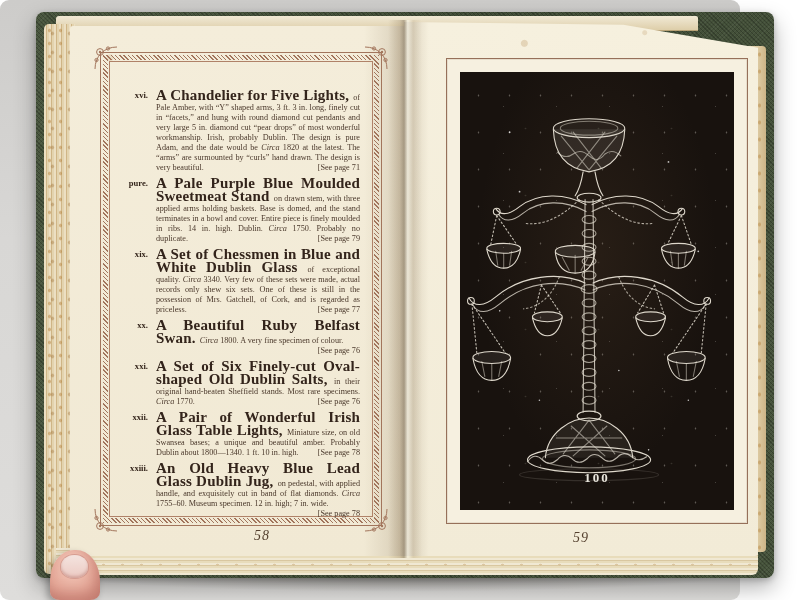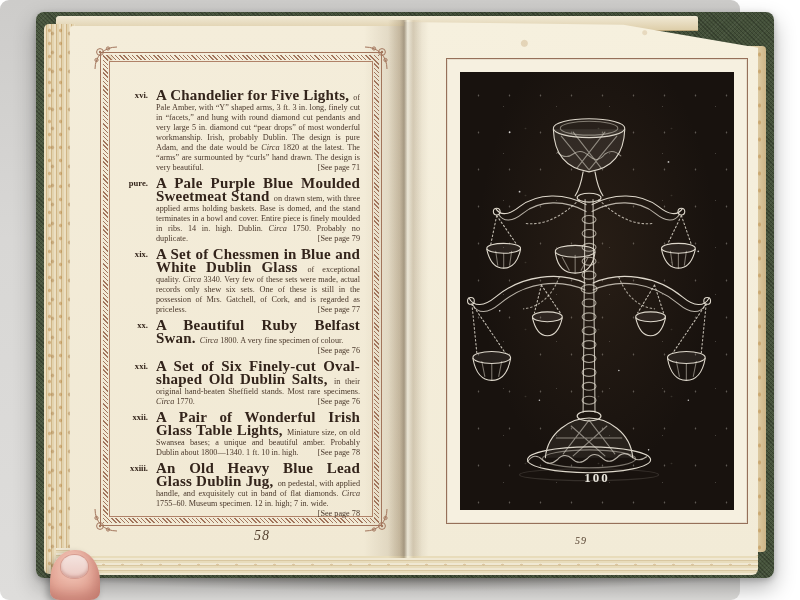--- a/index.html
+++ b/index.html
@@ -89,21 +89,21 @@
       radial-gradient(ellipse at 50% 42%,rgba(120,90,60,.16),rgba(120,90,60,0) 62%),
       radial-gradient(rgba(255,252,242,.30) .5px,transparent 1.1px),
       radial-gradient(rgba(255,252,242,.20) .5px,transparent 1px),
       radial-gradient(rgba(255,252,242,.13) .6px,transparent 1.2px);
     background-size:100% 100%,31px 37px,53px 47px,73px 67px;
     background-position:0 0,3px 5px,17px 11px,29px 23px;}
   .photo svg{position:absolute;inset:0;width:100%;height:100%;}
   .fig-num{position:absolute;bottom:24px;left:0;width:100%;text-align:center;
     color:#e9e6dd;font-size:13px;font-weight:bold;letter-spacing:2px;}
   .pagenum-r{position:absolute;bottom:10px;left:0;width:100%;text-align:center;
-    font-style:italic;font-size:10px;color:#55412f;letter-spacing:1px;}
+    font-style:italic;font-size:14px;color:#55412f;letter-spacing:1px;}
 
   
   .thumb{position:absolute;left:50px;top:550px;width:50px;height:50px;
     border-radius:48% 48% 10px 10px / 62% 62% 8px 8px;
     background:radial-gradient(ellipse at 45% 32%,#f3c9bb,#e5a898 58%,#d08f80);
     box-shadow:-3px 3px 7px rgba(0,0,0,.28),inset -5px -8px 12px rgba(168,88,78,.38);}
   .nail{position:absolute;left:11px;top:5px;width:27px;height:23px;
     border-radius:50% 50% 46% 46%;
     background:linear-gradient(180deg,#f4e4df,#eccac3);
     box-shadow:inset 0 -2px 3px rgba(190,130,120,.55),0 0 0 1px rgba(198,138,128,.6);}

